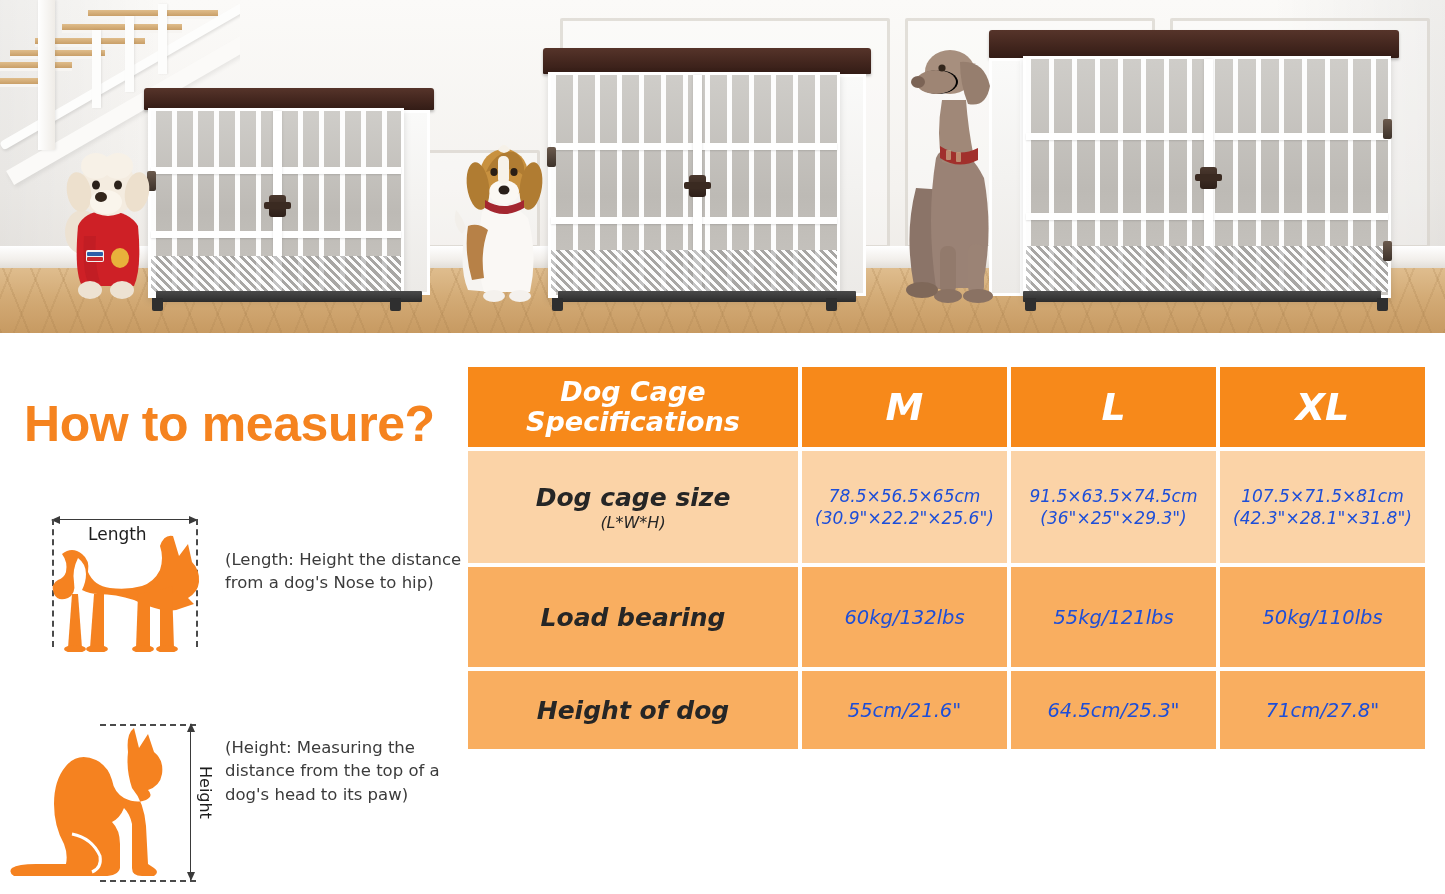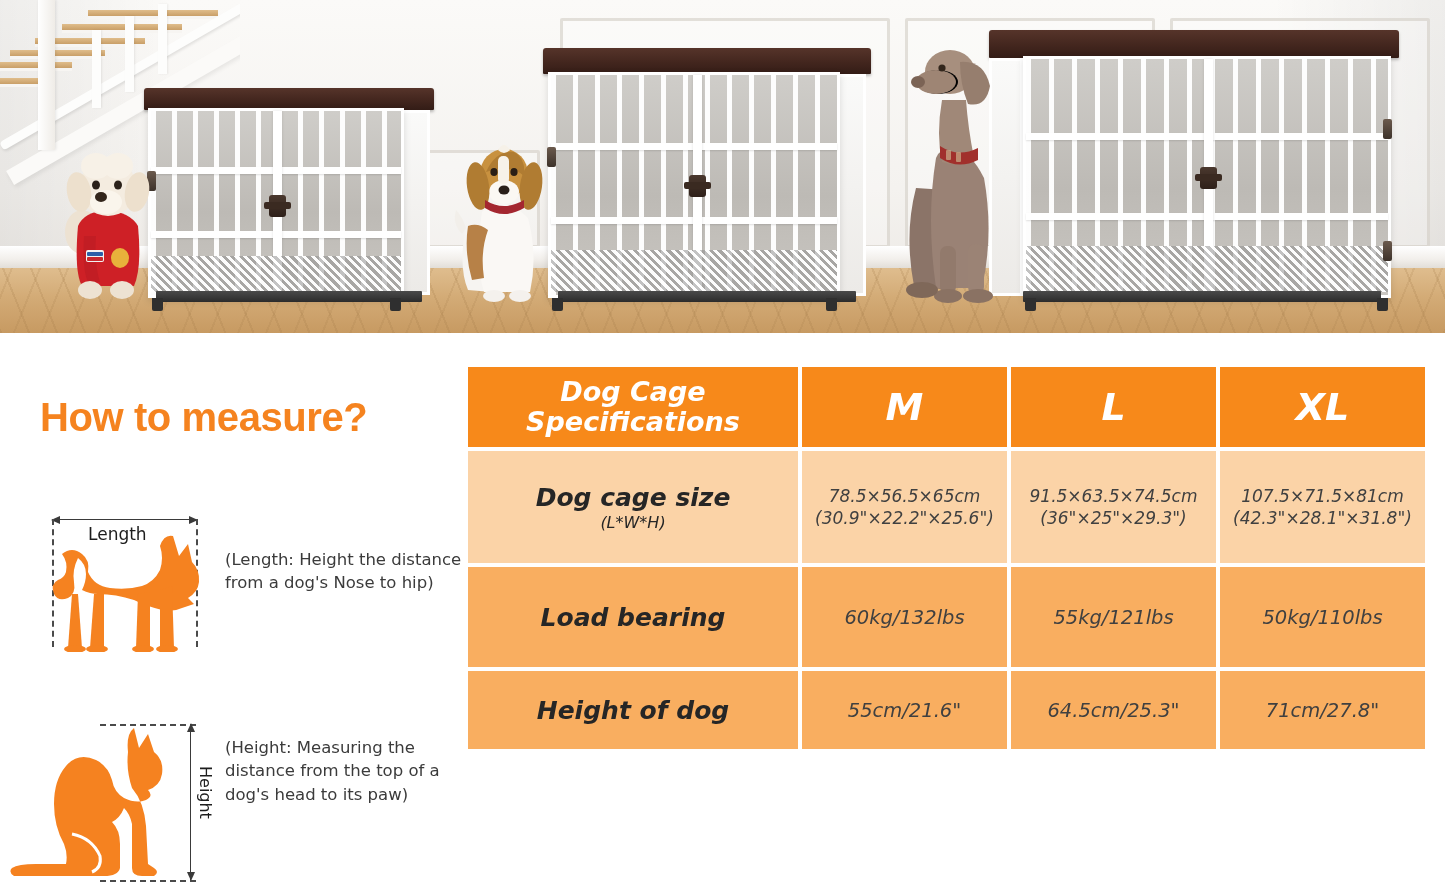--- a/index.html
+++ b/index.html
@@ -135,22 +135,22 @@
     border: 3px solid #ffffff;
   }
 
   
   .dog { position: absolute; }
 
   
   .lower { position: absolute; left: 0; top: 333px; width: 1445px; height: 561px; background: #fff; }
 
   .how-title {
-    position: absolute; left: 40px; top: 62px;
-    font-size: 40px; font-weight: bold; color: #F5831F;
+    position: absolute; left: 24px; top: 62px;
+    font-size: 50px; font-weight: bold; color: #F5831F;
     letter-spacing: -0.4px; white-space: nowrap;
   }
 
   .measure-block { position: absolute; }
 
   .dim-label {
     position: absolute; font-size: 17px; color: #1d1d1d;
     font-family: "DejaVu Sans", sans-serif;
   }
   .dash-v {
@@ -207,21 +207,21 @@
 
   .hdr { background: #F7891A; color: #ffffff; font-weight: bold; }
   .hdr-title { font-size: 27px; line-height: 1.12; padding: 10px 4px; }
   .hdr-size  { font-size: 38px; }
 
   .band-light { background: #FBD3A7; }
   .band-mid   { background: #F9AE60; }
 
   .rowlabel { font-size: 25px; font-weight: bold; color: #262626; }
   .rowlabel .sub { display: block; font-size: 16px; font-weight: normal; margin-top: 1px; }
-  .cellval { font-size: 19.5px; color: #404040; line-height: 1.3; }
+  .cellval { font-size: 19.5px; color: #1d4ed8; line-height: 1.3; }
   .cellval.small { font-size: 17px; }
 </style>
 </head>
 <body>
 
 <div class="photo">
   <div class="wall"></div>
 
   <div class="panel-mould" style="left:560px; top:18px; width:330px; height:230px;"></div>
   <div class="panel-mould" style="left:905px; top:18px; width:250px; height:230px;"></div>

